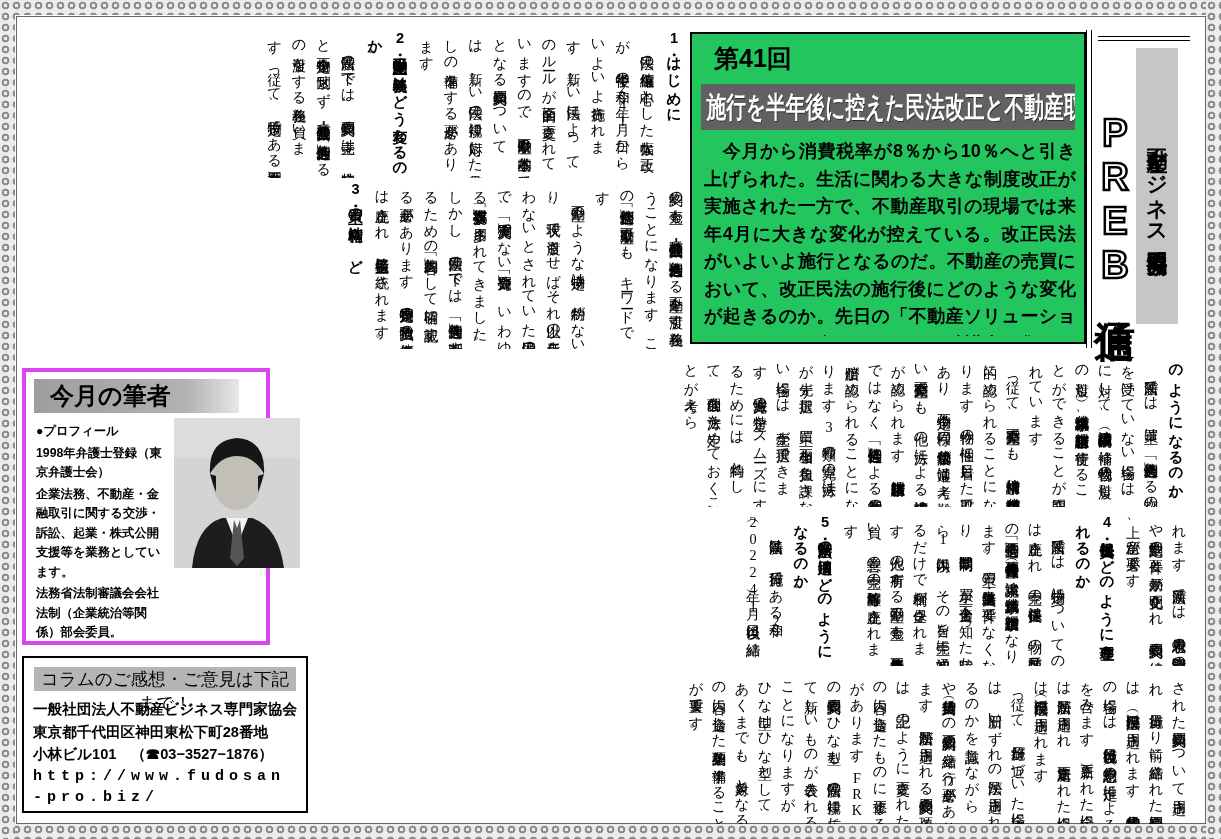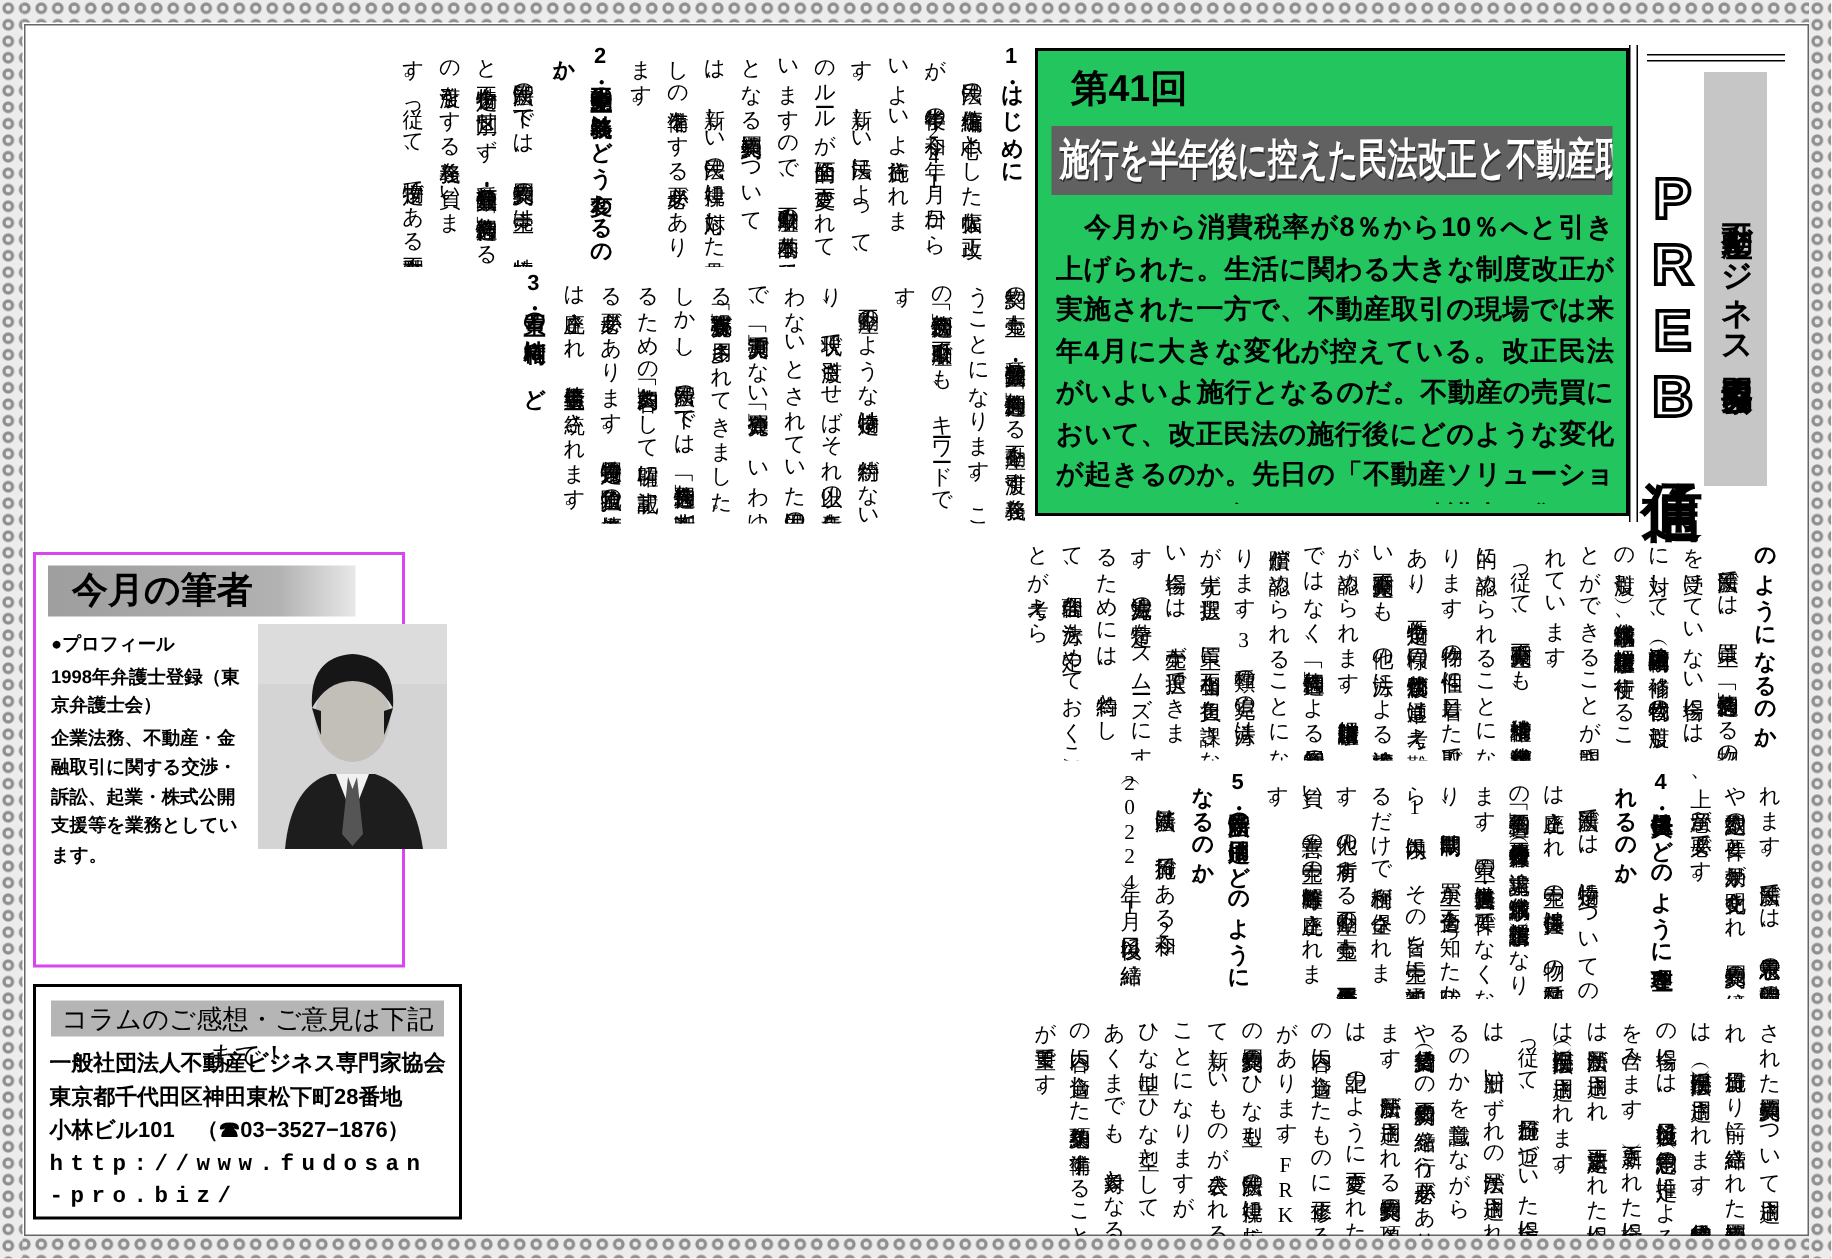--- a/index.html
+++ b/index.html
@@ -48,21 +48,21 @@
   .band .h{font-family:"Liberation Sans","DejaVu Sans",sans-serif;font-weight:bold;line-height:24px;font-size:14.6px;margin-left:2px;margin-right:2px;}
   #band-1{left:22px;top:30px;width:666px;height:148px;}
   #band-1 .p,#band-2 .p{line-height:24.5px;}
   #band-1 .h,#band-2 .h{line-height:25px;}
   #band-2{left:22px;top:181px;width:666px;height:168px;}
   #band-3{left:312px;top:355px;width:878px;height:152px;}
   #band-4{left:312px;top:514px;width:878px;height:152px;}
   #band-5{left:312px;top:672px;width:878px;height:156px;}
 
   
-  #author-box{position:absolute;left:22px;top:368px;width:248px;height:277px;border:2px solid #d946ef;background:#fff;box-sizing:border-box;}
+  #author-box{position:absolute;left:22px;top:368px;width:248px;height:277px;border:4px solid #d946ef;background:#fff;box-sizing:border-box;}
   #author-header{position:absolute;left:8px;top:7px;width:205px;height:34px;
      background:linear-gradient(to right,#9e9e9e 0%,#b2b2b2 75%,#e8e8e8 100%);
      font-family:"Liberation Sans",sans-serif;font-weight:bold;font-size:24px;line-height:34px;padding-left:16px;box-sizing:border-box;}
   #profile{position:absolute;left:10px;top:50px;width:132px;
      font-family:"Liberation Sans","DejaVu Sans",sans-serif;font-weight:bold;font-size:12.3px;line-height:19.5px;}
   #profile p{margin:0 0 2px 0;}
   #portrait{position:absolute;left:148px;top:46px;width:126px;height:150px;background:#d8d8d8;}
   #name-plate{position:absolute;left:148px;top:200px;width:126px;height:66px;background:#000;color:#fff;
      font-family:"Liberation Sans",sans-serif;text-align:center;display:flex;flex-direction:column;justify-content:center;gap:1px;}
   #name-plate .office{font-size:14.5px;font-weight:bold;}
@@ -130,20 +130,21 @@
       <div class="seg p">　従って、施行日が近づいた場合には、新旧いずれの民法が適用されるのかを意識しながら、売買契約や賃貸借契約（その更新契約）の締結を行う必要があります。新民法が適用される売買契約の条項は、上記のように変更された規律の内容に適合したものに修正する必要があります。FRK等の売買契約のひな型も、新民法の規律に応じて新しいものが公表されることになりますが、ひな型はひな型として、あくまでも、対象となる売買契約の内容に適合した契約条項を準備することが重要です。</div>
     </div>
 
   <div id="author-box">
     <div id="author-header">今月の筆者</div>
     <div id="profile">
       <p>●プロフィール</p>
       <div>
           <p>1998年弁護士登録（東京弁護士会）</p>
           <p>企業法務、不動産・金融取引に関する交渉・訴訟、起業・株式公開支援等を業務としています。</p>
+          <p>法務省法制審議会会社法制（企業統治等関係）部会委員。</p>
         </div>
     </div>
     <div id="portrait">
       <svg width="126" height="150" viewBox="0 0 126 150">
         <rect x="0" y="0" width="126" height="150" fill="#d4d4d4"></rect>
         <rect x="0" y="0" width="126" height="40" fill="#dcdcdc"></rect>
         <path d="M18 150 Q22 108 48 100 L78 100 Q104 108 110 150 Z" fill="#1d1d1d"></path>
         <path d="M52 100 L63 128 L74 100 Z" fill="#f2f2f2"></path>
         <path d="M60 102 L63 110 L66 102 L70 140 L63 148 L56 140 Z" fill="#555"></path>
         <ellipse cx="63" cy="62" rx="25" ry="30" fill="#c2beb8"></ellipse>

